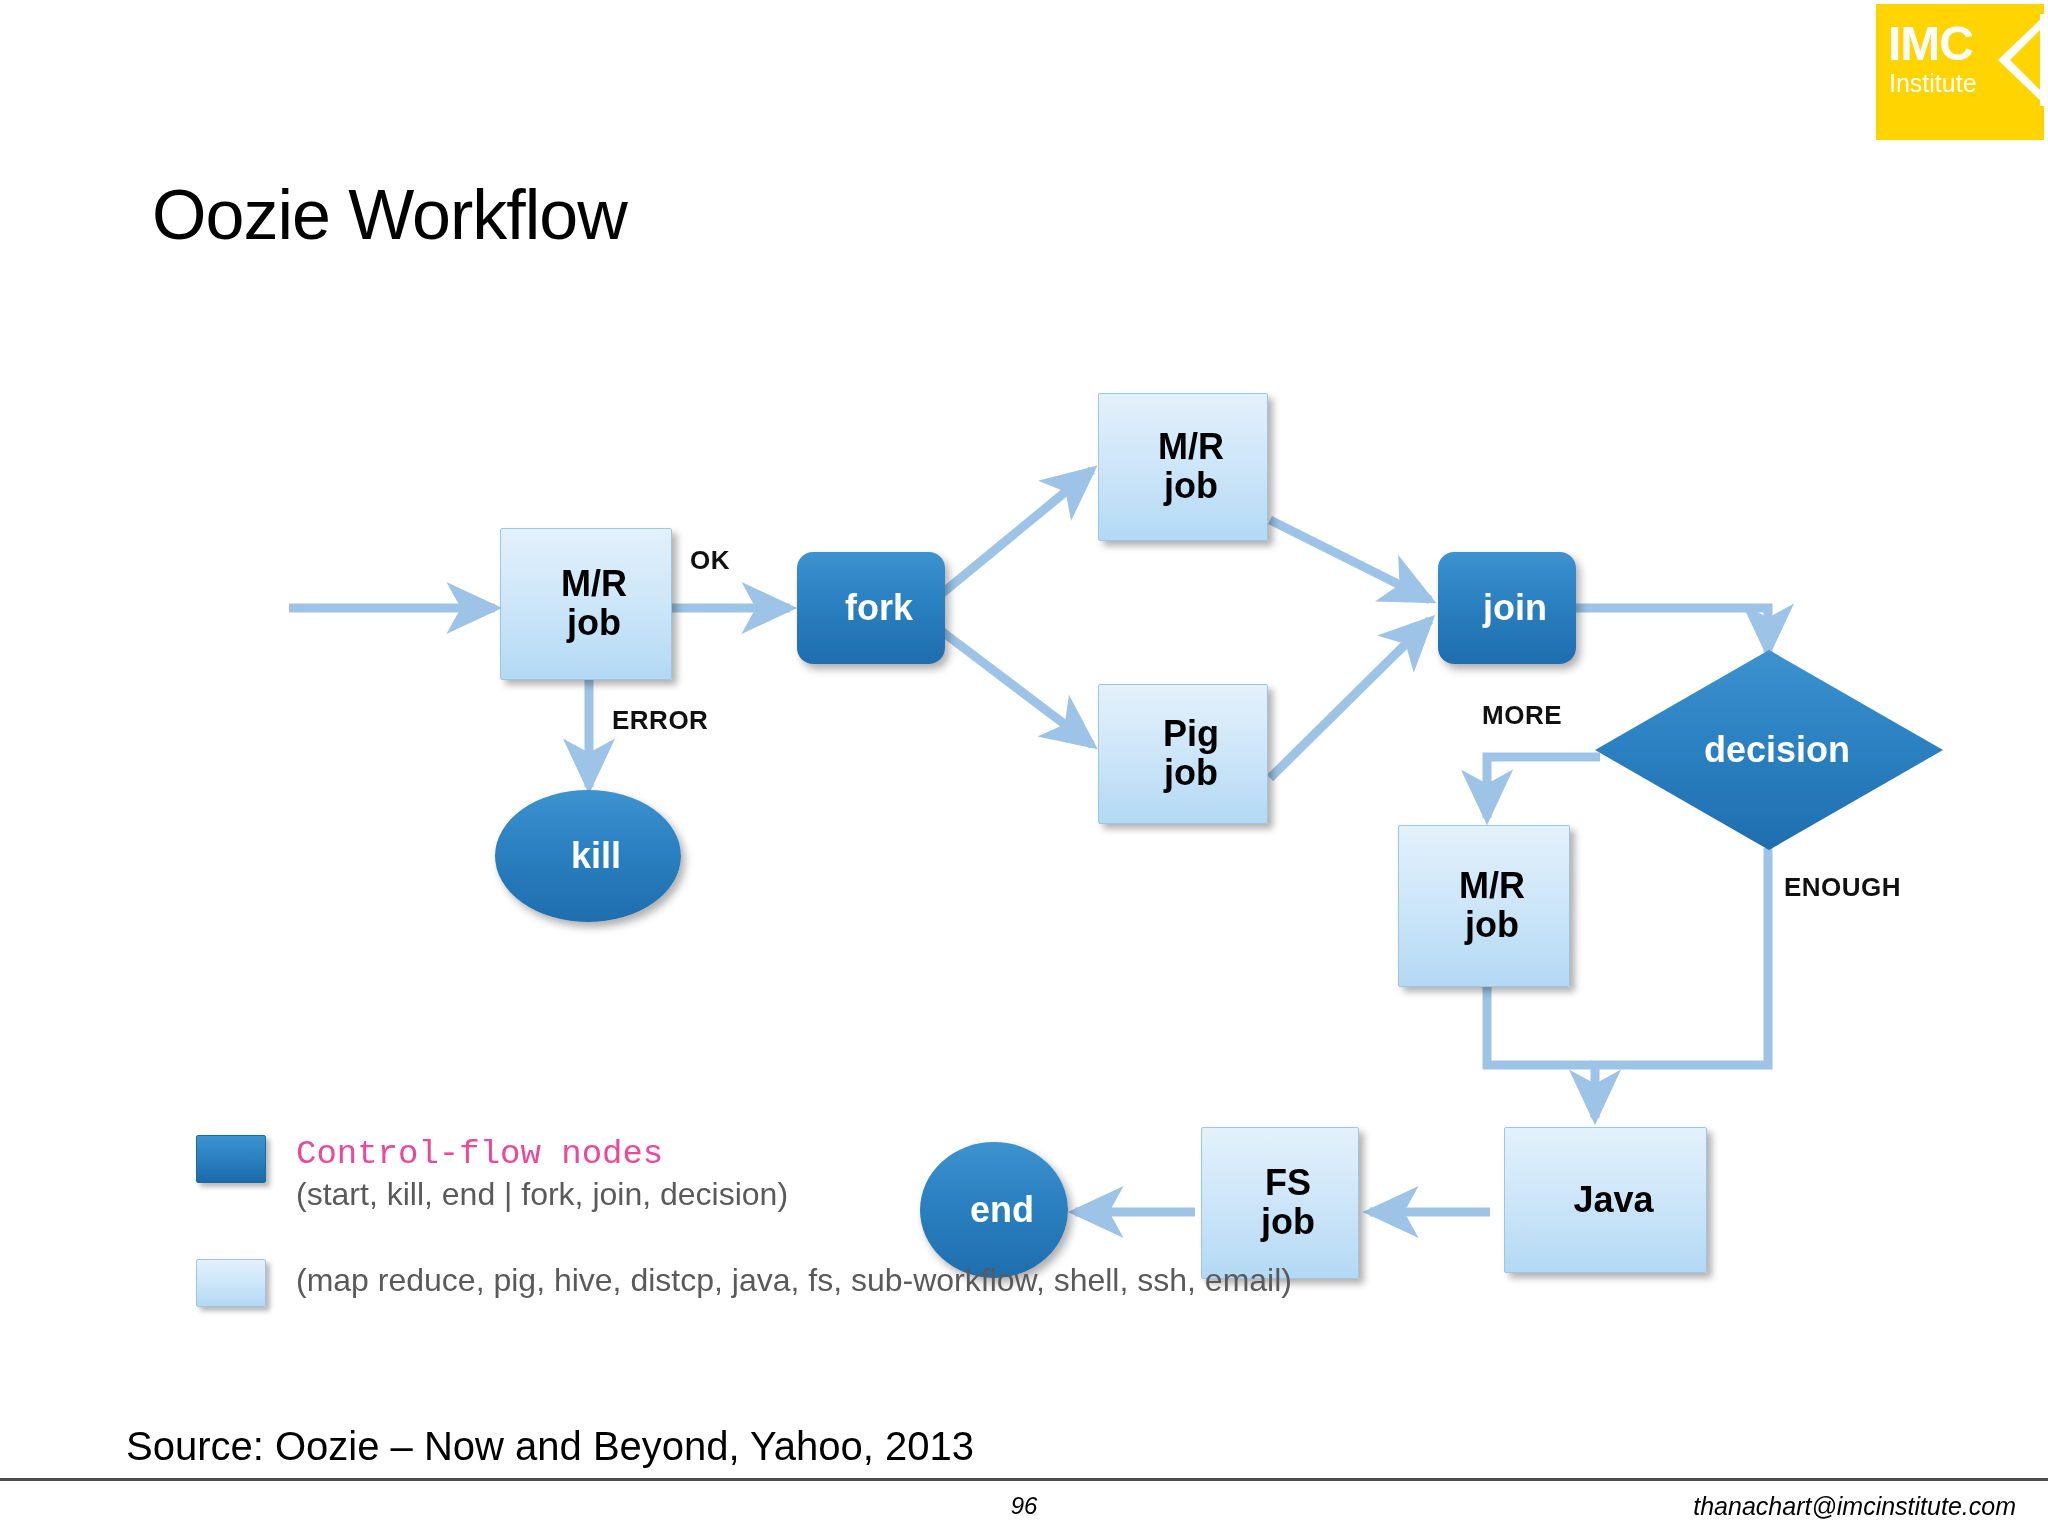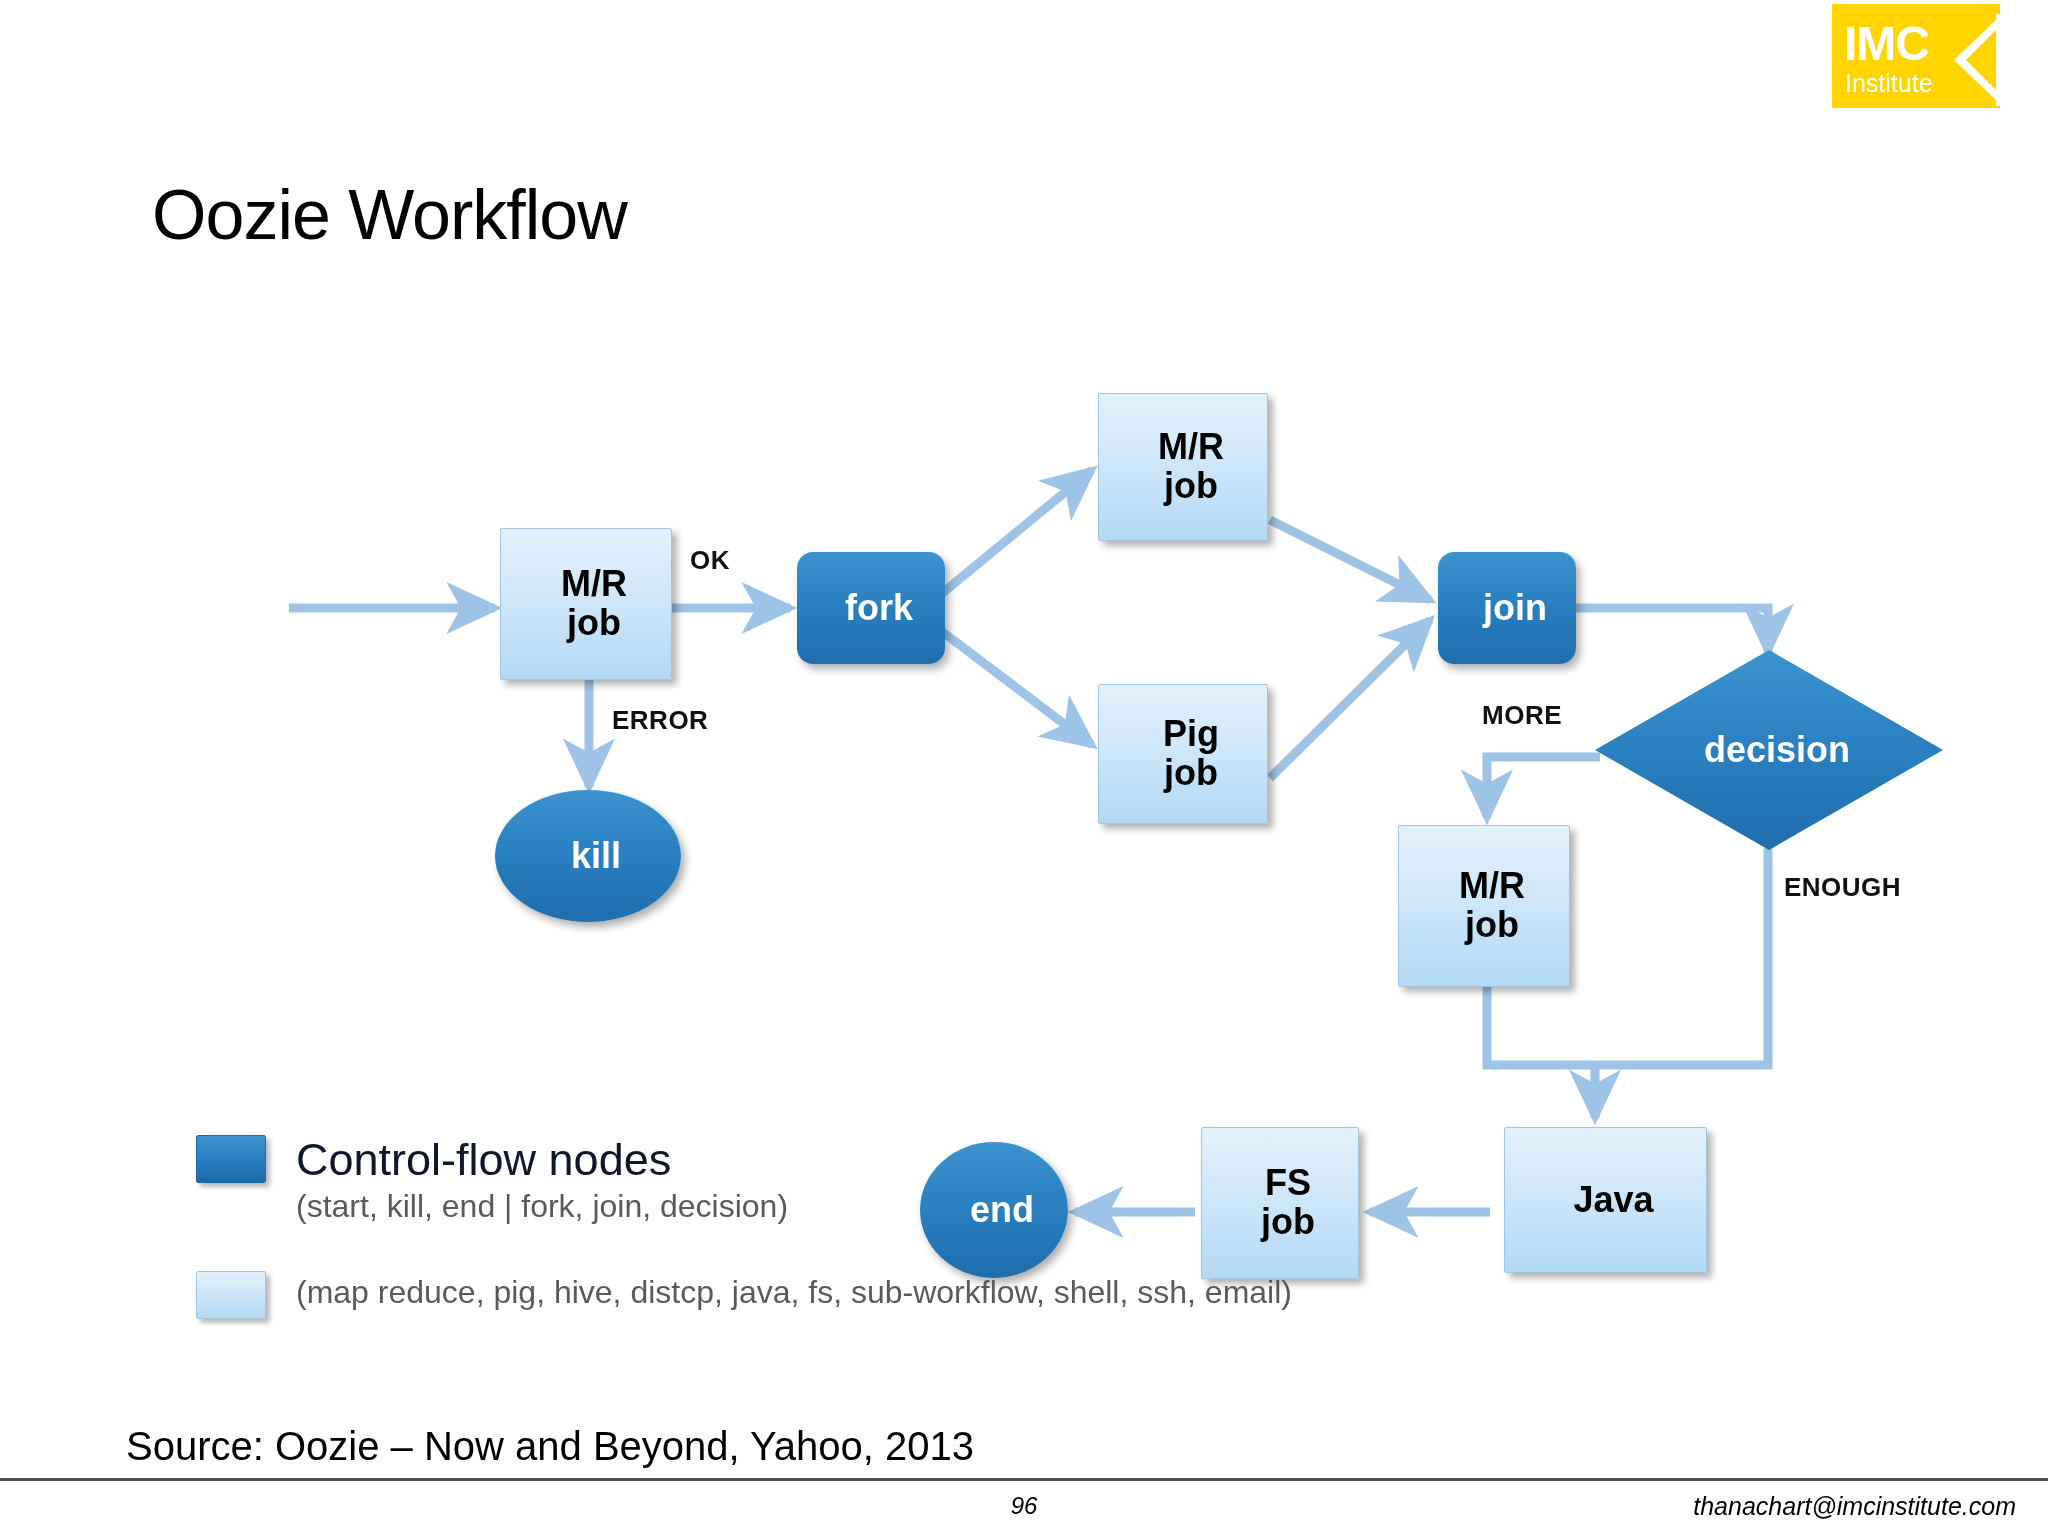--- a/index.html
+++ b/index.html
@@ -15,24 +15,24 @@
     position: relative;
     width: 2048px;
     height: 1536px;
     background: #ffffff;
     overflow: hidden;
   }
 
   
   #logo {
     position: absolute;
-    left: 1832px;
+    left: 1876px;
     top: 4px;
     width: 168px;
-    height: 104px;
+    height: 136px;
     background: #FFD400;
     overflow: hidden;
   }
   #logo .logo-imc {
     position: absolute;
     left: 12px;
     top: 16px;
     font-family: "Liberation Sans", sans-serif;
     font-weight: bold;
     font-size: 48px;
@@ -175,23 +175,23 @@
   .legend-swatch.control {
     background: linear-gradient(to bottom, #3d93cf 0%, #2a80c0 50%, #1a6aaa 100%);
     border: 1px solid #1b6aa8;
   }
   .legend-swatch.action {
     background: linear-gradient(to bottom, #e3f1fb 0%, #cfe7f9 45%, #b3d9f4 100%);
     border: 1px solid #9ec6e3;
   }
   .legend-text { line-height: 1.12; }
   .legend-title {
-    font-family: Liberation Sans, sans-serif;
-    font-size: 45px;
-    color: #0f172a;
+    font-family: Liberation Mono, monospace;
+    font-size: 34px;
+    color: #ec4899;
     font-weight: normal;
   }
   .legend-sub {
     font-family: "Liberation Sans", sans-serif;
     font-size: 32px;
     color: #5a5a5a;
     margin-top: 4px;
   }
 
   

